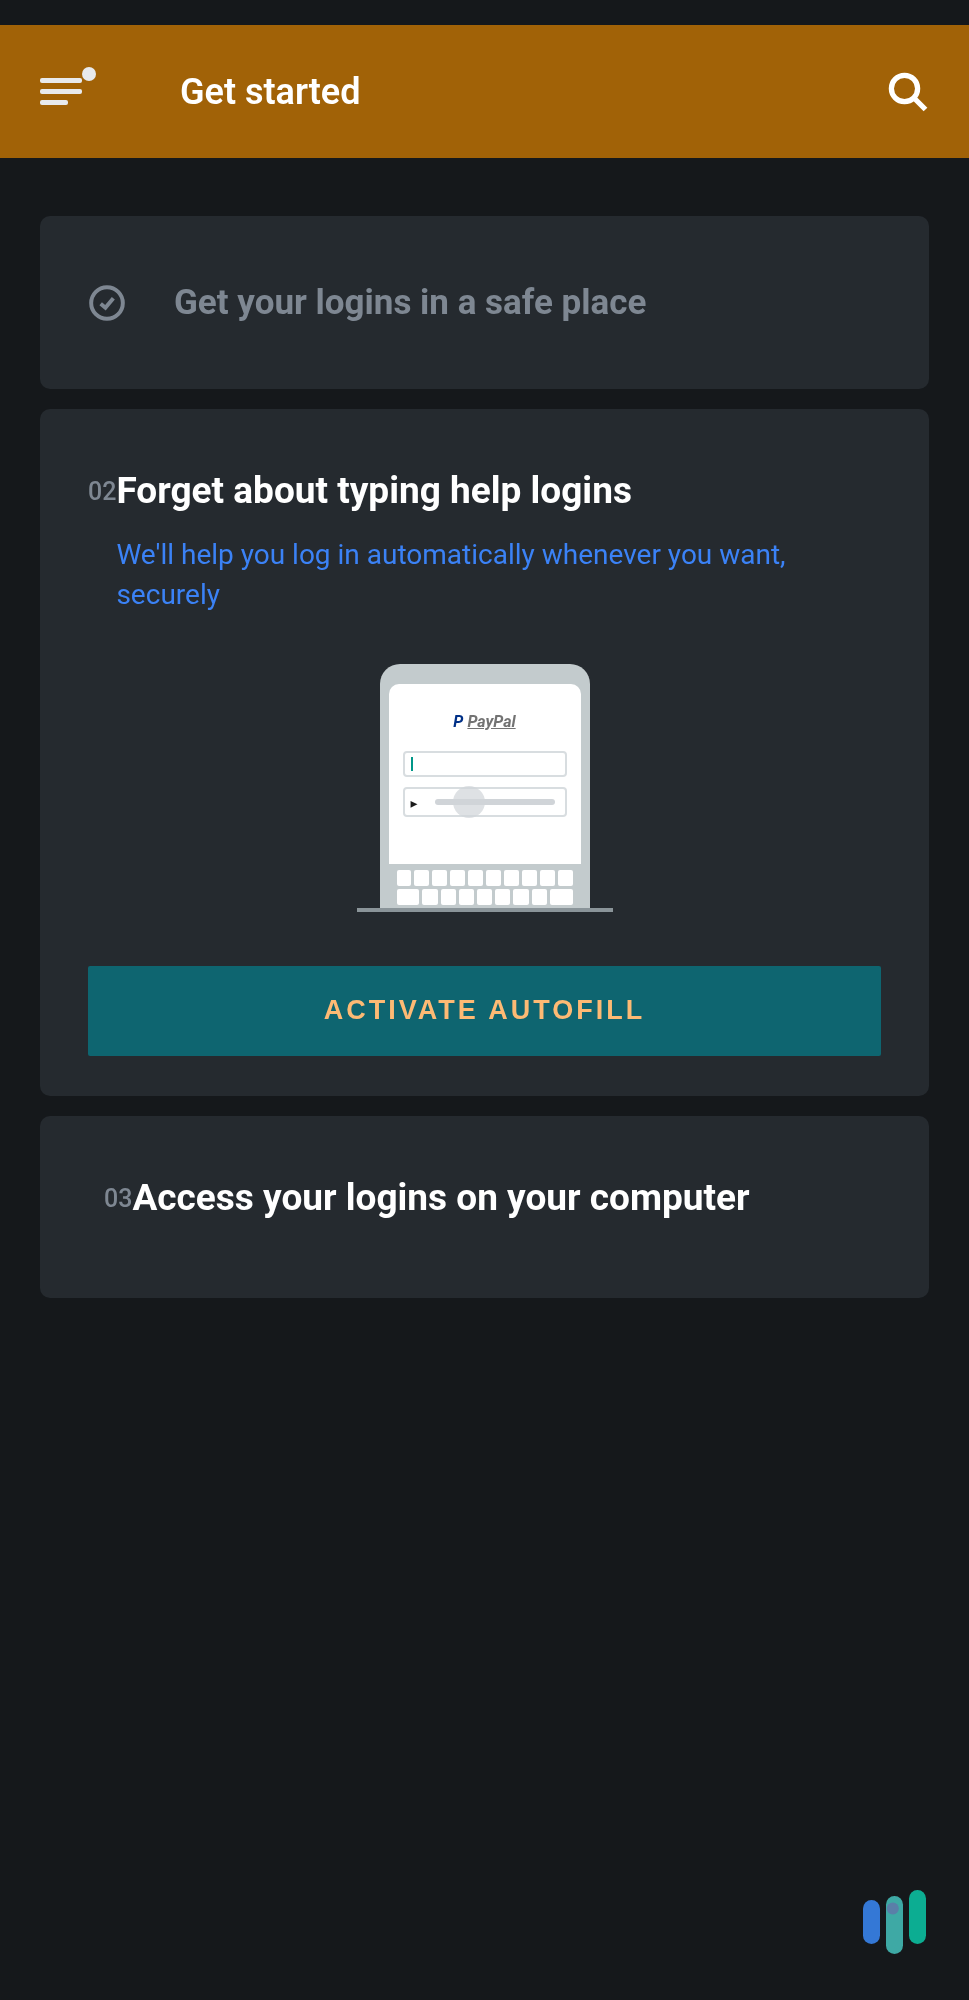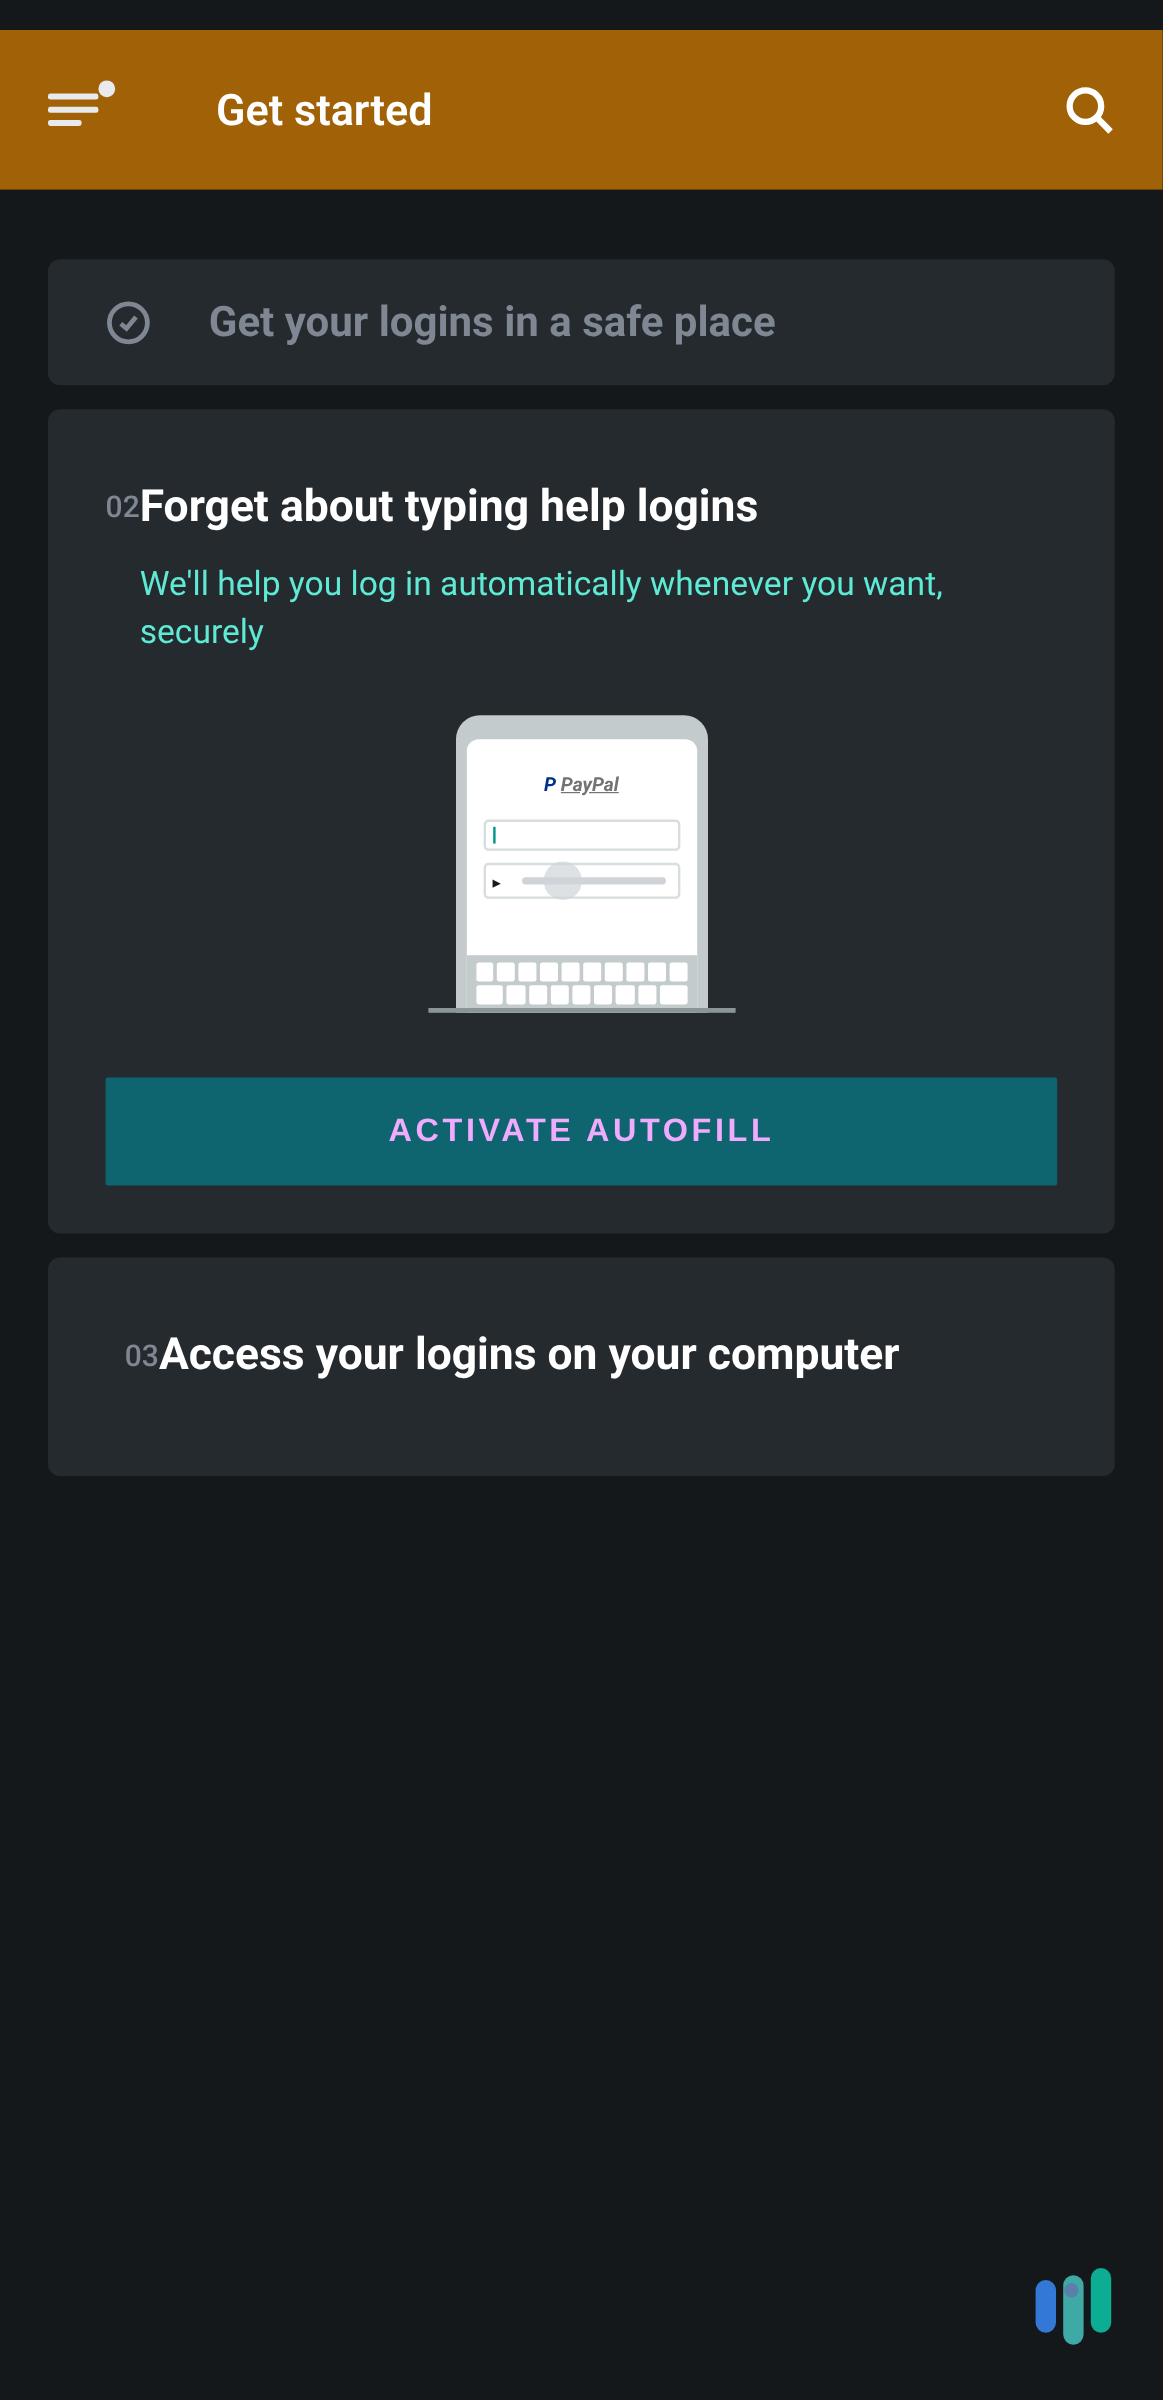--- a/index.html
+++ b/index.html
@@ -87,21 +87,21 @@
       padding: 58px 40px;
     }
     
     .card {
       background: #252a2f;
       border-radius: 10px;
       margin-bottom: 20px;
     }
     
     .card-completed {
-      padding: 32px 48px;
+      padding: 66px 48px;
       display: flex;
       align-items: center;
     }
     
     .check-icon {
       width: 38px;
       height: 38px;
       margin-right: 48px;
       flex-shrink: 0;
     }
@@ -147,21 +147,21 @@
     
     .step-title {
       color: #ffffff;
       font-size: 37px;
       font-weight: 700;
       line-height: 1.4;
       margin-bottom: 18px;
     }
     
     .step-subtitle {
-      color: #5eead4;
+      color: #3b82f6;
       font-size: 28px;
       line-height: 1.45;
     }
     
     .illustration {
       margin: 46px auto 46px;
       width: 256px;
       height: 250px;
       position: relative;
       display: block;
@@ -302,21 +302,21 @@
       left: 0;
       width: 256px;
       height: 4px;
       background: #8a9499;
     }
     
     .activate-btn {
       width: 100%;
       height: 90px;
       background: #0e6570;
-      color: #f0abfc;
+      color: #fdba74;
       border: none;
       font-size: 27px;
       font-weight: 600;
       letter-spacing: 3px;
       cursor: pointer;
       margin-top: 8px;
       border-radius: 2px;
     }
     
     .bottom-logo {

